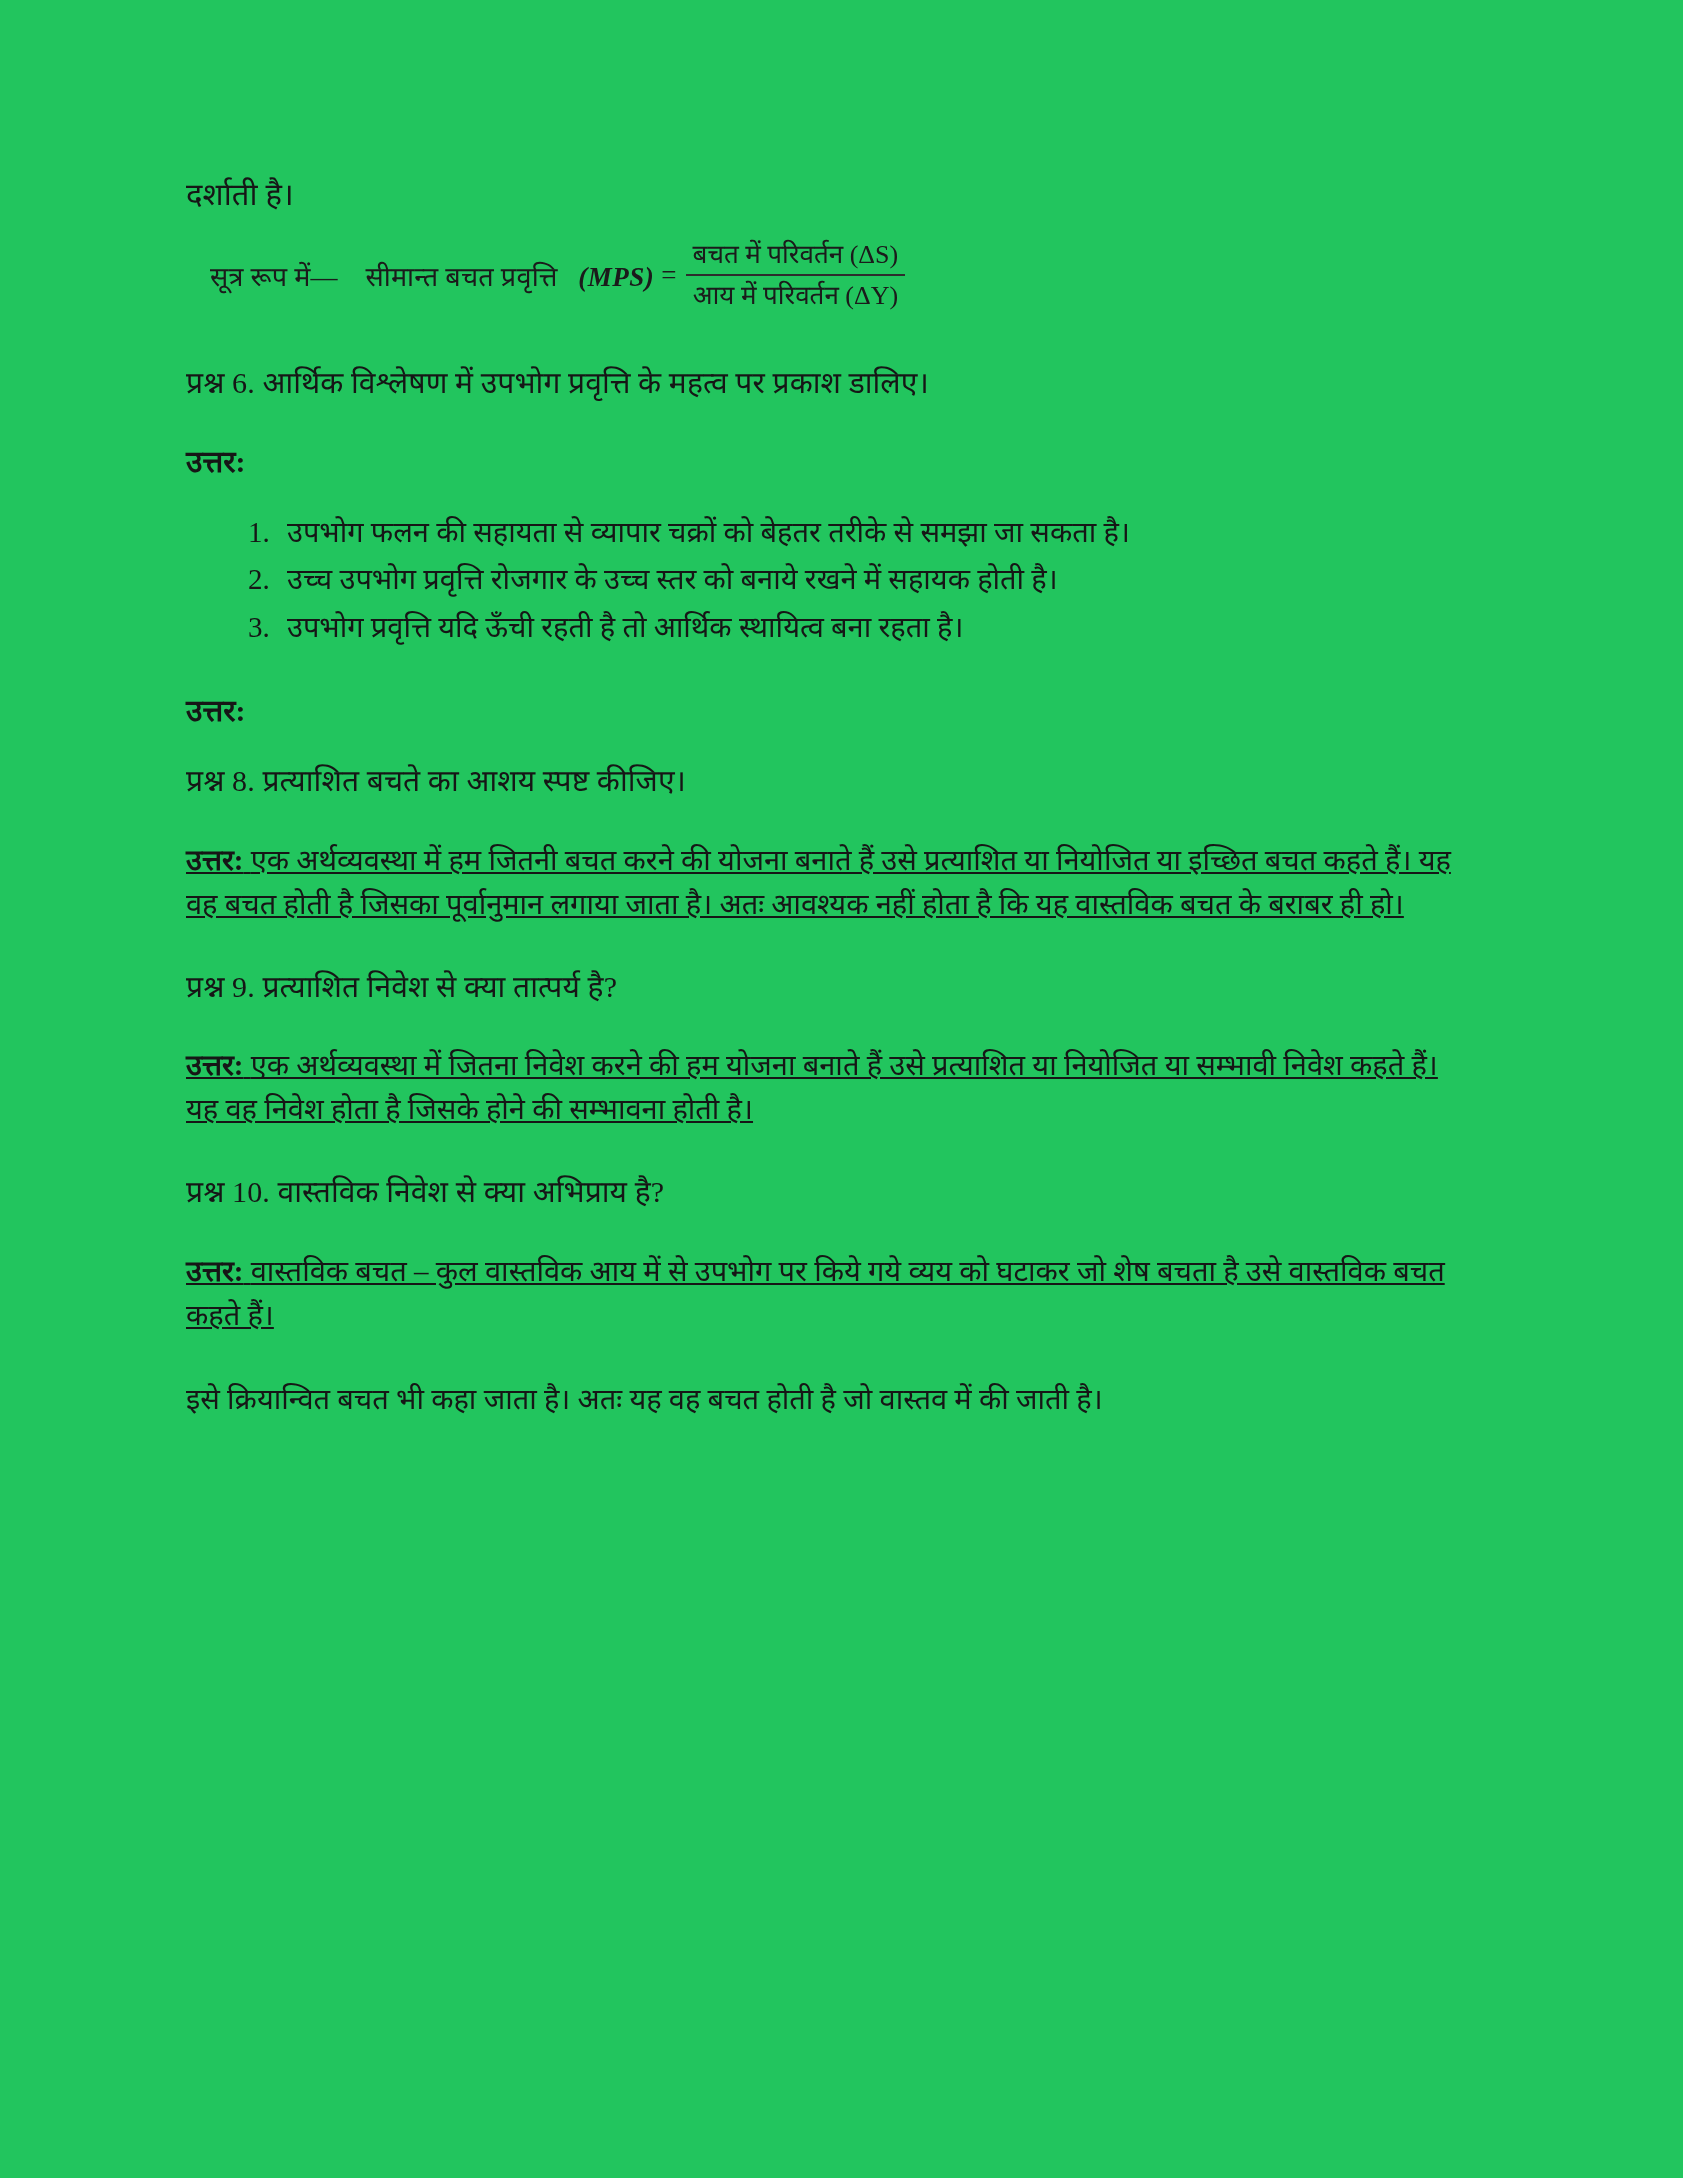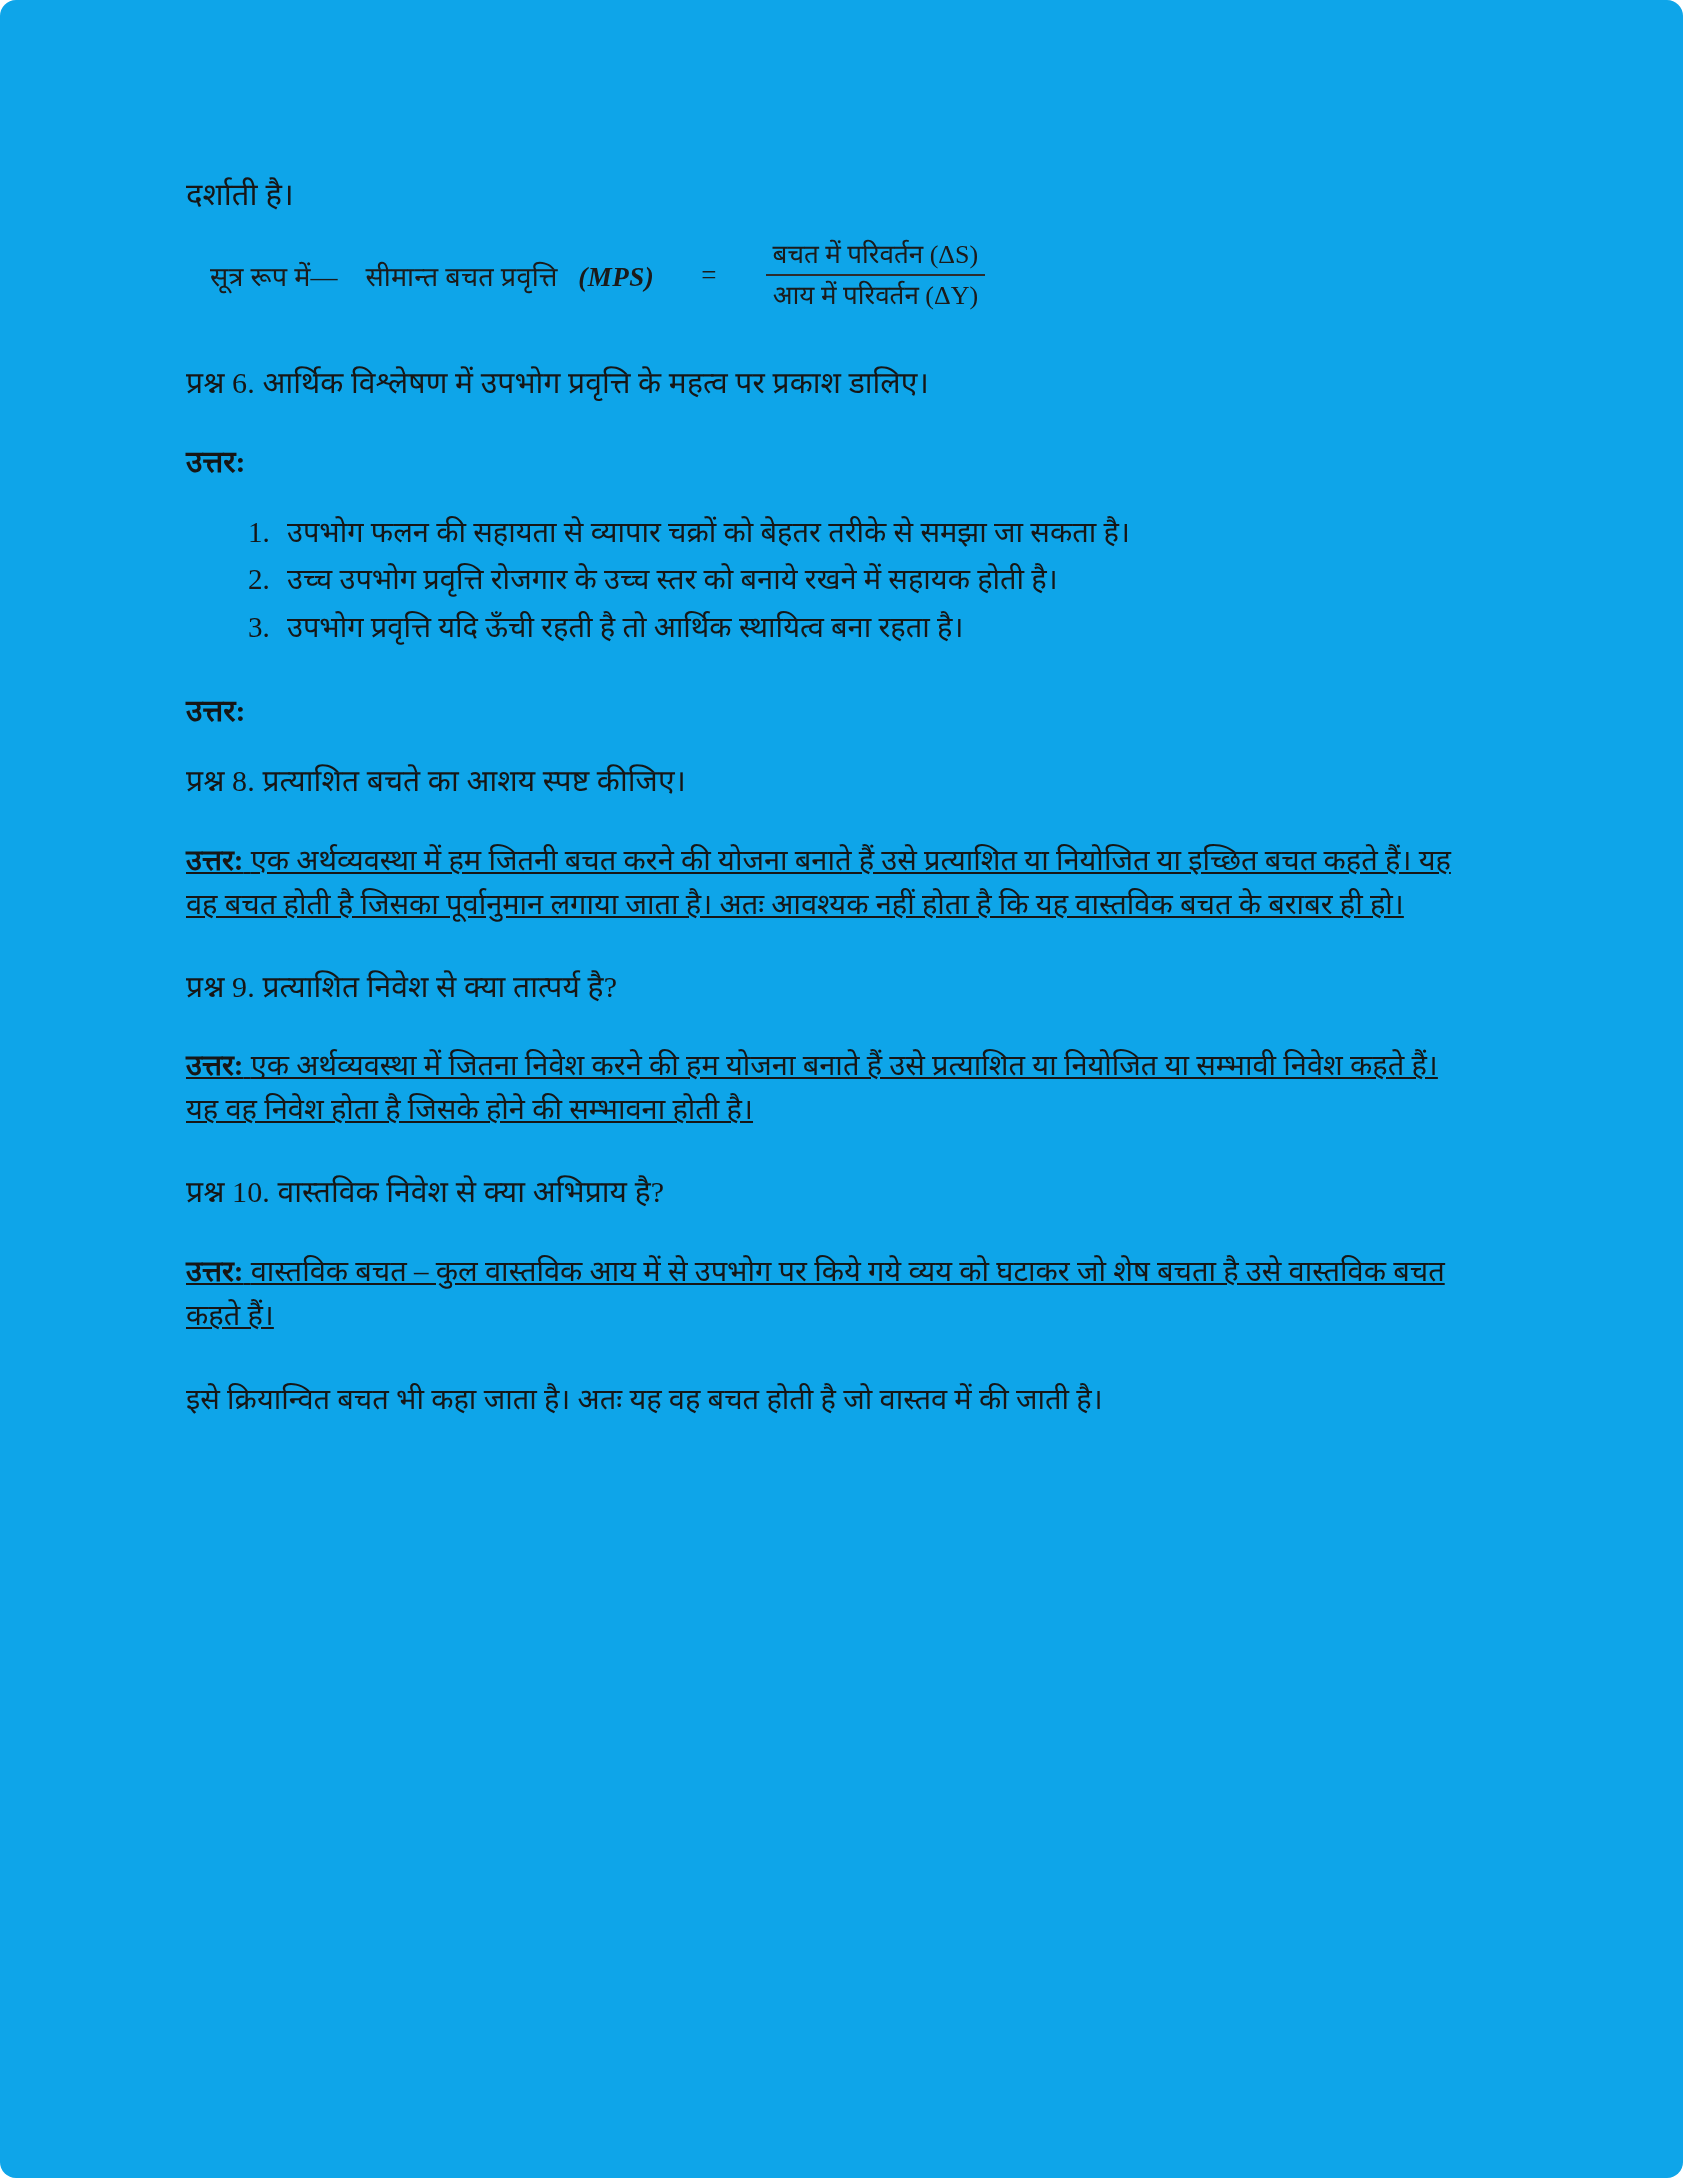--- a/index.html
+++ b/index.html
@@ -14,42 +14,40 @@
     font-family: "Liberation Serif", "DejaVu Serif", serif;
     color: #161616;
     position: relative;
     overflow: hidden;
   }
   .page {
     position: absolute;
     left: 0; top: 0;
     width: 1683px;
     height: 2178px;
-    background: #0ea5e9;
+    background: #22c55e;
     box-sizing: border-box;
     padding: 173px 213px 0 186px;
-    border-radius: 16px;
   }
 
   
   .lead-line {
     font-size: 31px;
     line-height: 1.42;
     margin: 0 0 22px 0;
     letter-spacing: 0.1px;
   }
 
   
   .formula-strip {
     margin: 6px 0 50px 24px;
     display: flex;
     align-items: center;
     filter: grayscale(100%) contrast(118%);
     color: #2a2a2a;
-    gap: 40px;
   }
   .formula-lhs {
     font-size: 27px;
     white-space: nowrap;
     font-family: "Liberation Serif", "DejaVu Serif", serif;
     letter-spacing: 0.2px;
   }
   .formula-lhs .mps {
     font-style: italic;
     font-weight: 600;

